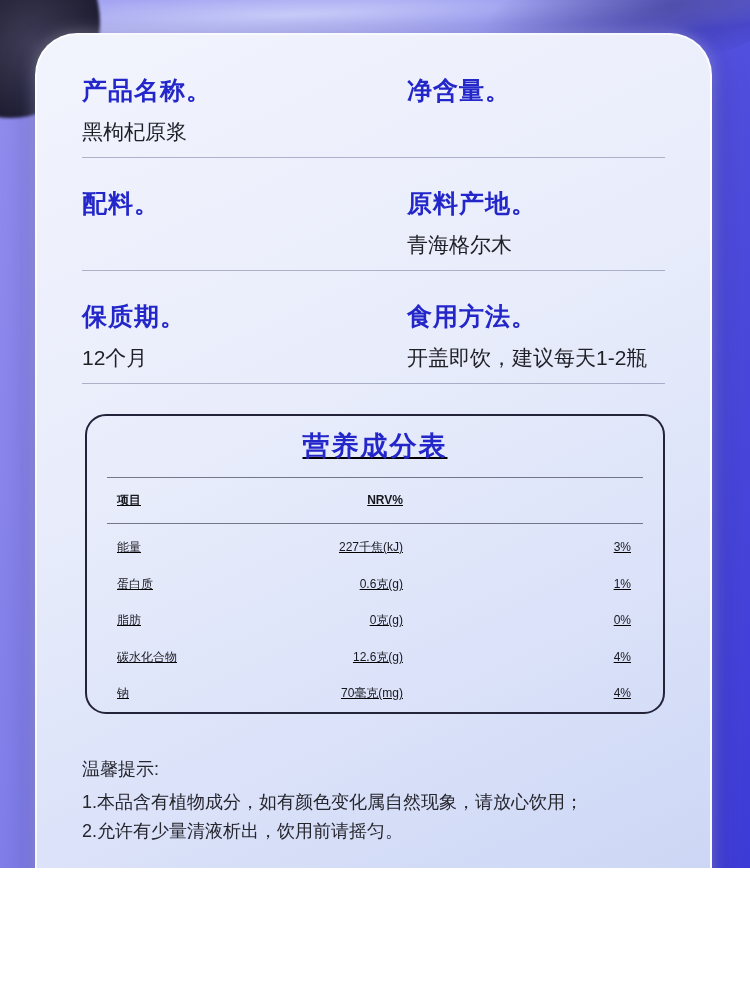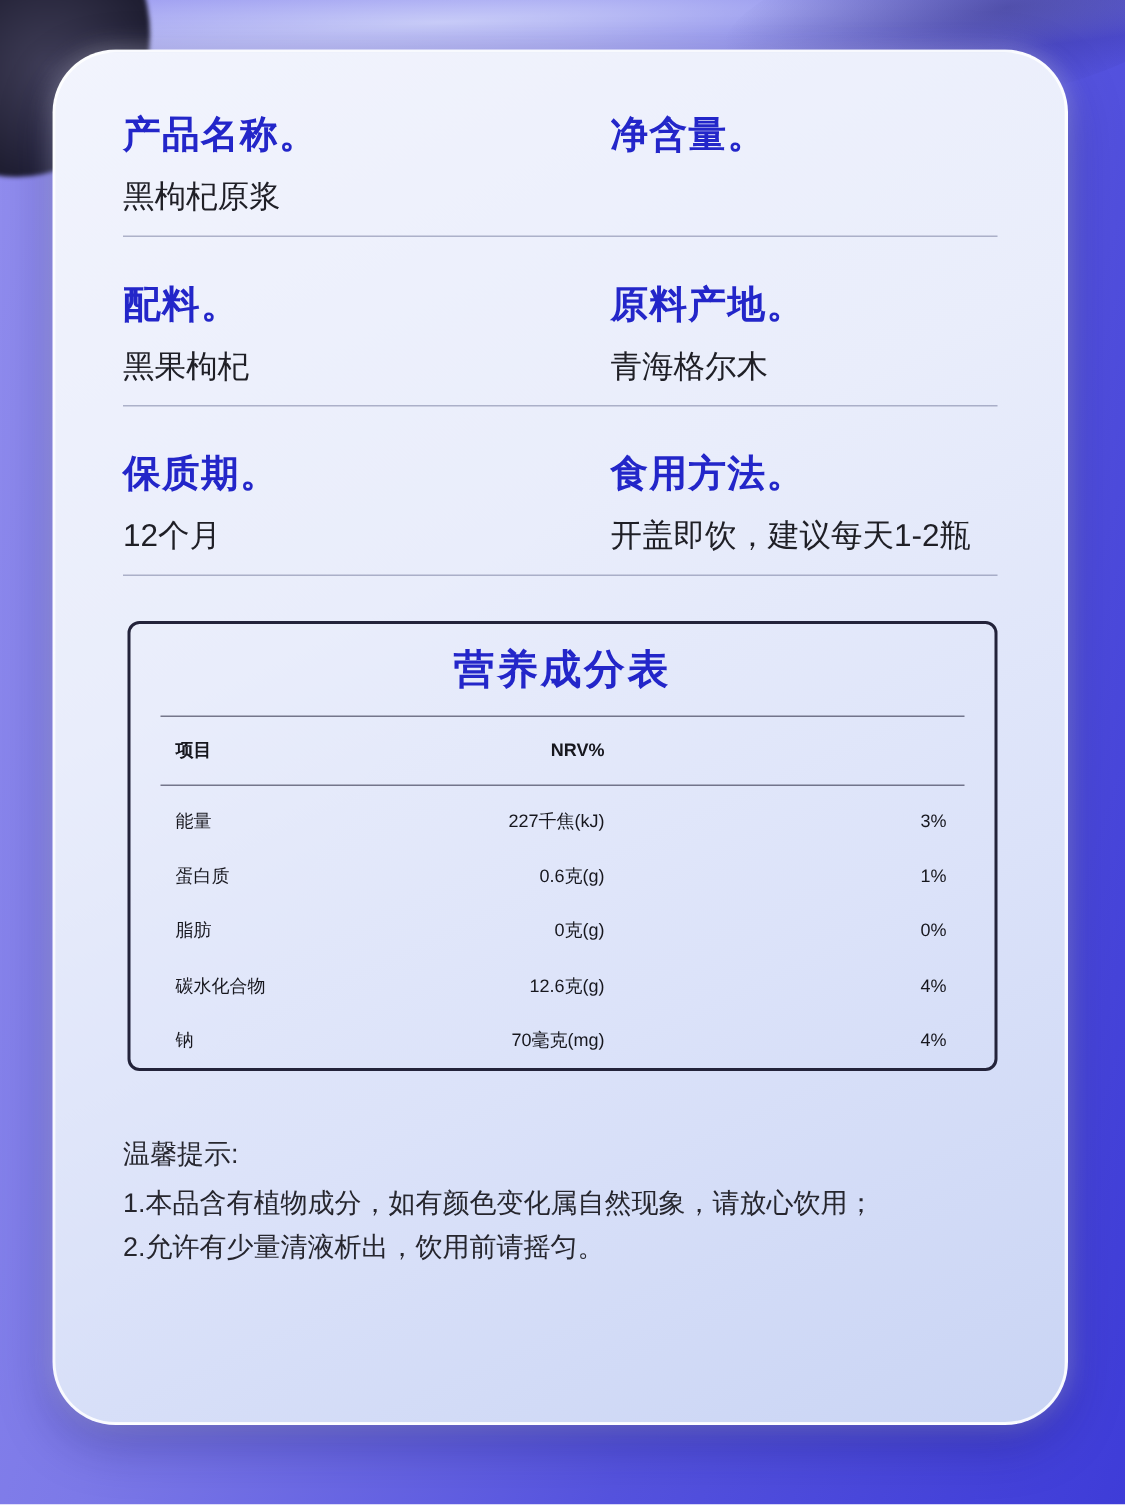--- a/index.html
+++ b/index.html
@@ -2,21 +2,21 @@
 <html><head>
 <meta charset="utf-8">
 <style>
   html,body{margin:0;padding:0;}
   body{
     width:750px;height:1003px;
     font-family:"Liberation Sans","DejaVu Sans",sans-serif;
     overflow:hidden;
   }
   .bg{
-    position:relative;width:750px;height:1003px;
+    position:relative;width:750px;height:868px;
     background:linear-gradient(108deg,#938fef 0%,#7c79e8 35%,#5553de 68%,#3e3cd8 100%);
     overflow:hidden;
   }
   .streak{
     position:absolute;top:-28px;left:-60px;width:880px;height:80px;
     background:radial-gradient(ellipse at 40% 50%,rgba(215,220,252,.85) 0%,rgba(190,195,248,.45) 45%,rgba(190,195,248,0) 75%);
     transform:rotate(-2deg);
   }
   .swirl{
     position:absolute;top:-40px;right:-50px;width:320px;height:110px;border-radius:50%;
@@ -41,22 +41,23 @@
   .sec-label{
     font-size:25px;line-height:30px;font-weight:700;letter-spacing:1px;
     color:#2326c9;margin-bottom:13px;
   }
   .sec-value{font-size:21px;line-height:27px;color:#1f1f26;}
   .hr{height:1px;background:rgba(108,113,150,.5);margin:12px 0 30px 0;}
 
   .ntable{
     box-sizing:border-box;
     width:580px;height:300px;margin:20px 0 0 3px;
-    border:2px solid #23233a;border-radius:8px;
+    border:2px solid #23233a;border-radius:21px;
     overflow:hidden;
+    text-decoration:underline;
   }
   .nt-title{
     padding-top:13px;text-align:center;
     font-size:27px;line-height:34px;font-weight:700;letter-spacing:2px;color:#2326c9;
   }
   .nt-hr{height:1px;background:rgba(40,40,65,.6);margin:0 20px;}
   .nt-hr.under-title{margin-top:14px;}
   .nt-row{
     display:grid;grid-template-columns:168px 118px 1fr;
     padding:0 32px 0 30px;
@@ -89,21 +90,20 @@
       </div>
       <div class="section">
         <div class="sec-label">净含量。</div>
       </div>
     </div>
     <div class="hr"></div>
 
     <div class="two-col">
       <div class="section">
         <div class="sec-label">配料。</div>
-        <div class="sec-value">黑果枸杞</div>
       </div>
       <div class="section">
         <div class="sec-label">原料产地。</div>
         <div class="sec-value">青海格尔木</div>
       </div>
     </div>
     <div class="hr"></div>
 
     <div class="two-col">
       <div class="section">

